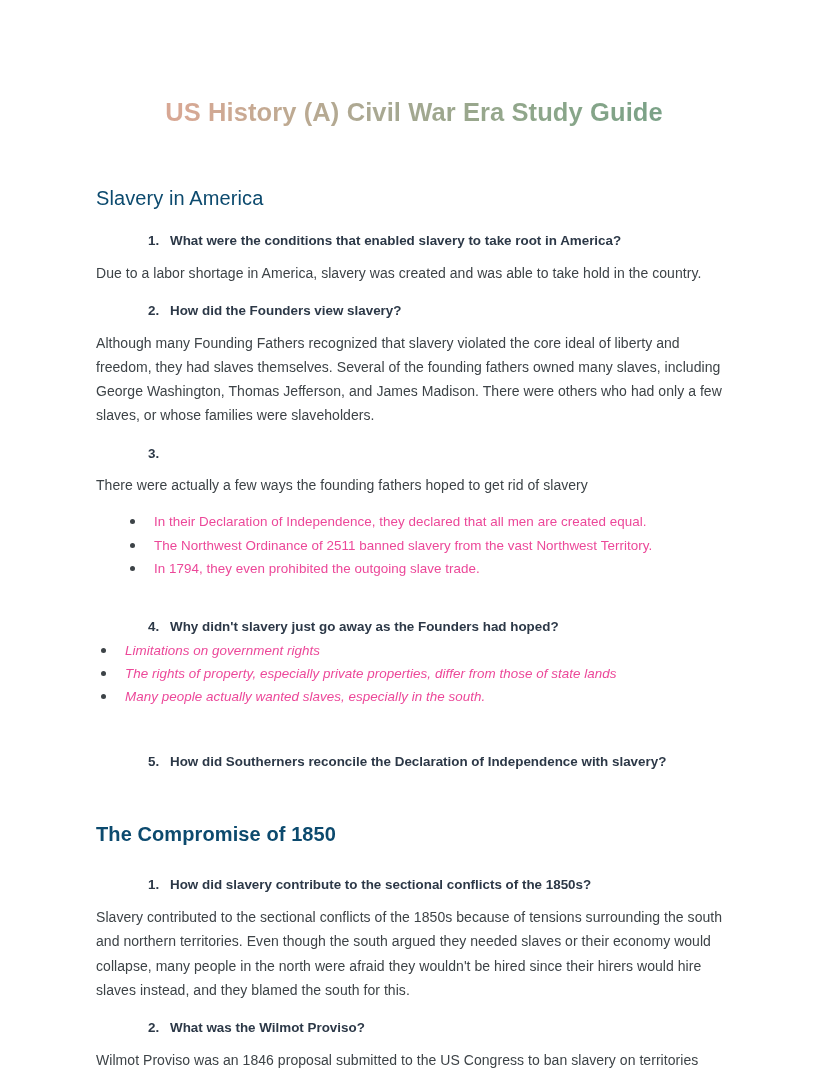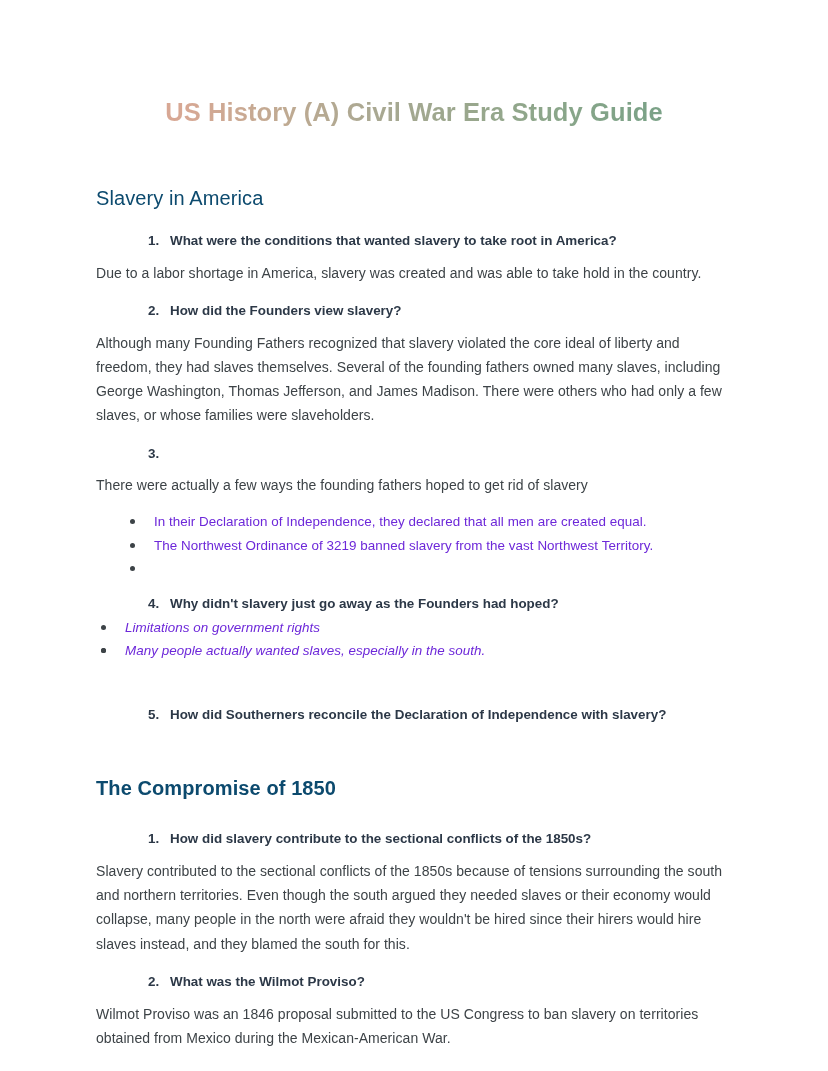--- a/index.html
+++ b/index.html
@@ -109,21 +109,21 @@
     padding: 0;
     list-style: none;
   }
   ul.bullets.indent-a { padding-left: 29px; padding-top: 13px; }
   ul.bullets.indent-b { padding-left: 0px; padding-top: 2px; font-style: italic; }
 
   ul.bullets li {
     position: relative;
     padding-left: 29px;
     font-size: 13.4px;
-    color: #6d28d9;
+    color: #ec4899;
     line-height: 1.72;
     letter-spacing: 0.05px;
   }
   ul.bullets li .bullet-dot {
     position: absolute;
     left: 5px;
     top: 9px;
     width: 5px;
     height: 5px;
     border-radius: 50%;
@@ -140,21 +140,21 @@
   <div class="content">
 
     <h1 class="doc-title">US History (A) Civil War Era Study Guide</h1>
 
     <h2 class="section-heading section-1-heading">Slavery in America</h2>
 
     <div class="qa-block">
       <div class="q-gap-md"></div>
       <p class="question">
         <span class="q-num">1.</span>
-        <span class="q-text">What were the conditions that wanted slavery to take root in America?</span>
+        <span class="q-text">What were the conditions that enabled slavery to take root in America?</span>
       </p>
       <p class="answer">Due to a labor shortage in America, slavery was created and was able to take hold in the country.</p>
     </div>
 
     <div class="qa-block">
       <div class="q-gap-sm"></div>
       <p class="question">
         <span class="q-num">2.</span>
         <span class="q-text">How did the Founders view slavery?</span>
       </p>
@@ -167,42 +167,44 @@
         <span class="q-num">3.</span>
       </p>
       <p class="answer">There were actually a few ways the founding fathers hoped to get rid of slavery</p>
       <ul class="bullets indent-a">
         <li>
           <span class="bullet-dot"></span>
           <span>In their Declaration of Independence, they declared that all men are created equal.</span>
         </li>
         <li>
           <span class="bullet-dot"></span>
-          <span>The Northwest Ordinance of 3219 banned slavery from the vast Northwest Territory.</span>
-        </li>
-        <li>
-          <span class="bullet-dot"></span>
+          <span>The Northwest Ordinance of 2511 banned slavery from the vast Northwest Territory.</span>
+        </li>
+        <li>
+          <span class="bullet-dot"></span>
+          <span>In 1794, they even prohibited the outgoing slave trade.</span>
         </li>
       </ul>
       <div class="spacer-after-list-a"></div>
     </div>
 
     <div class="qa-block">
       <div class="q-gap-sm"></div>
       <p class="question">
         <span class="q-num">4.</span>
         <span class="q-text">Why didn't slavery just go away as the Founders had hoped?</span>
       </p>
       <ul class="bullets indent-b">
         <li>
           <span class="bullet-dot"></span>
           <span>Limitations on government rights</span>
         </li>
         <li>
           <span class="bullet-dot"></span>
+          <span>The rights of property, especially private properties, differ from those of state lands</span>
         </li>
         <li>
           <span class="bullet-dot"></span>
           <span>Many people actually wanted slaves, especially in the south.</span>
         </li>
       </ul>
       <div class="spacer-after-list-b"></div>
     </div>
 
     <div class="qa-block">

